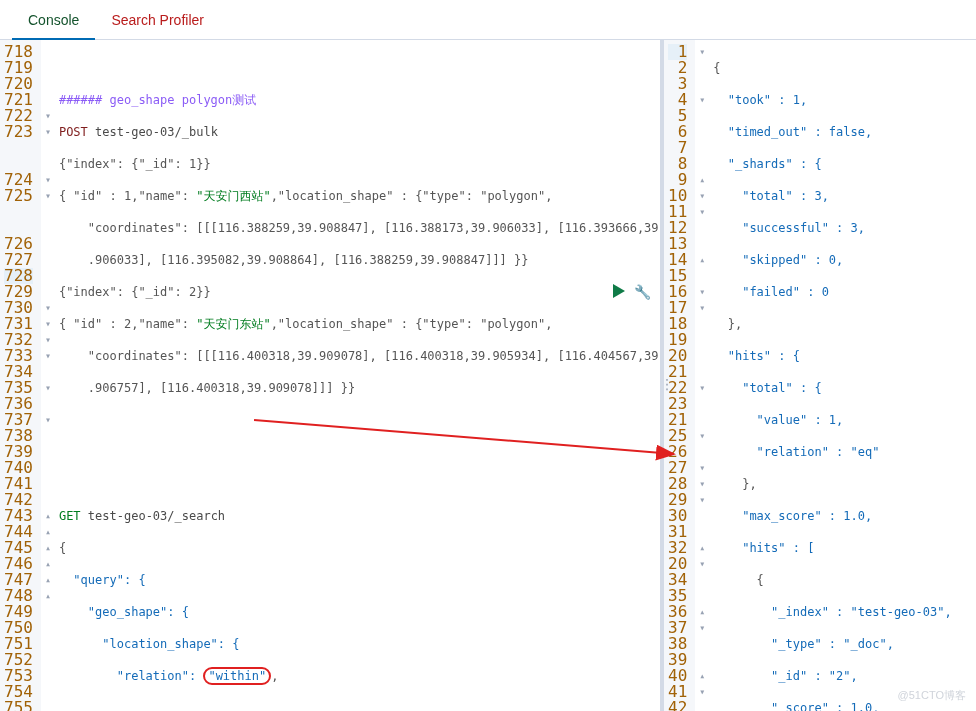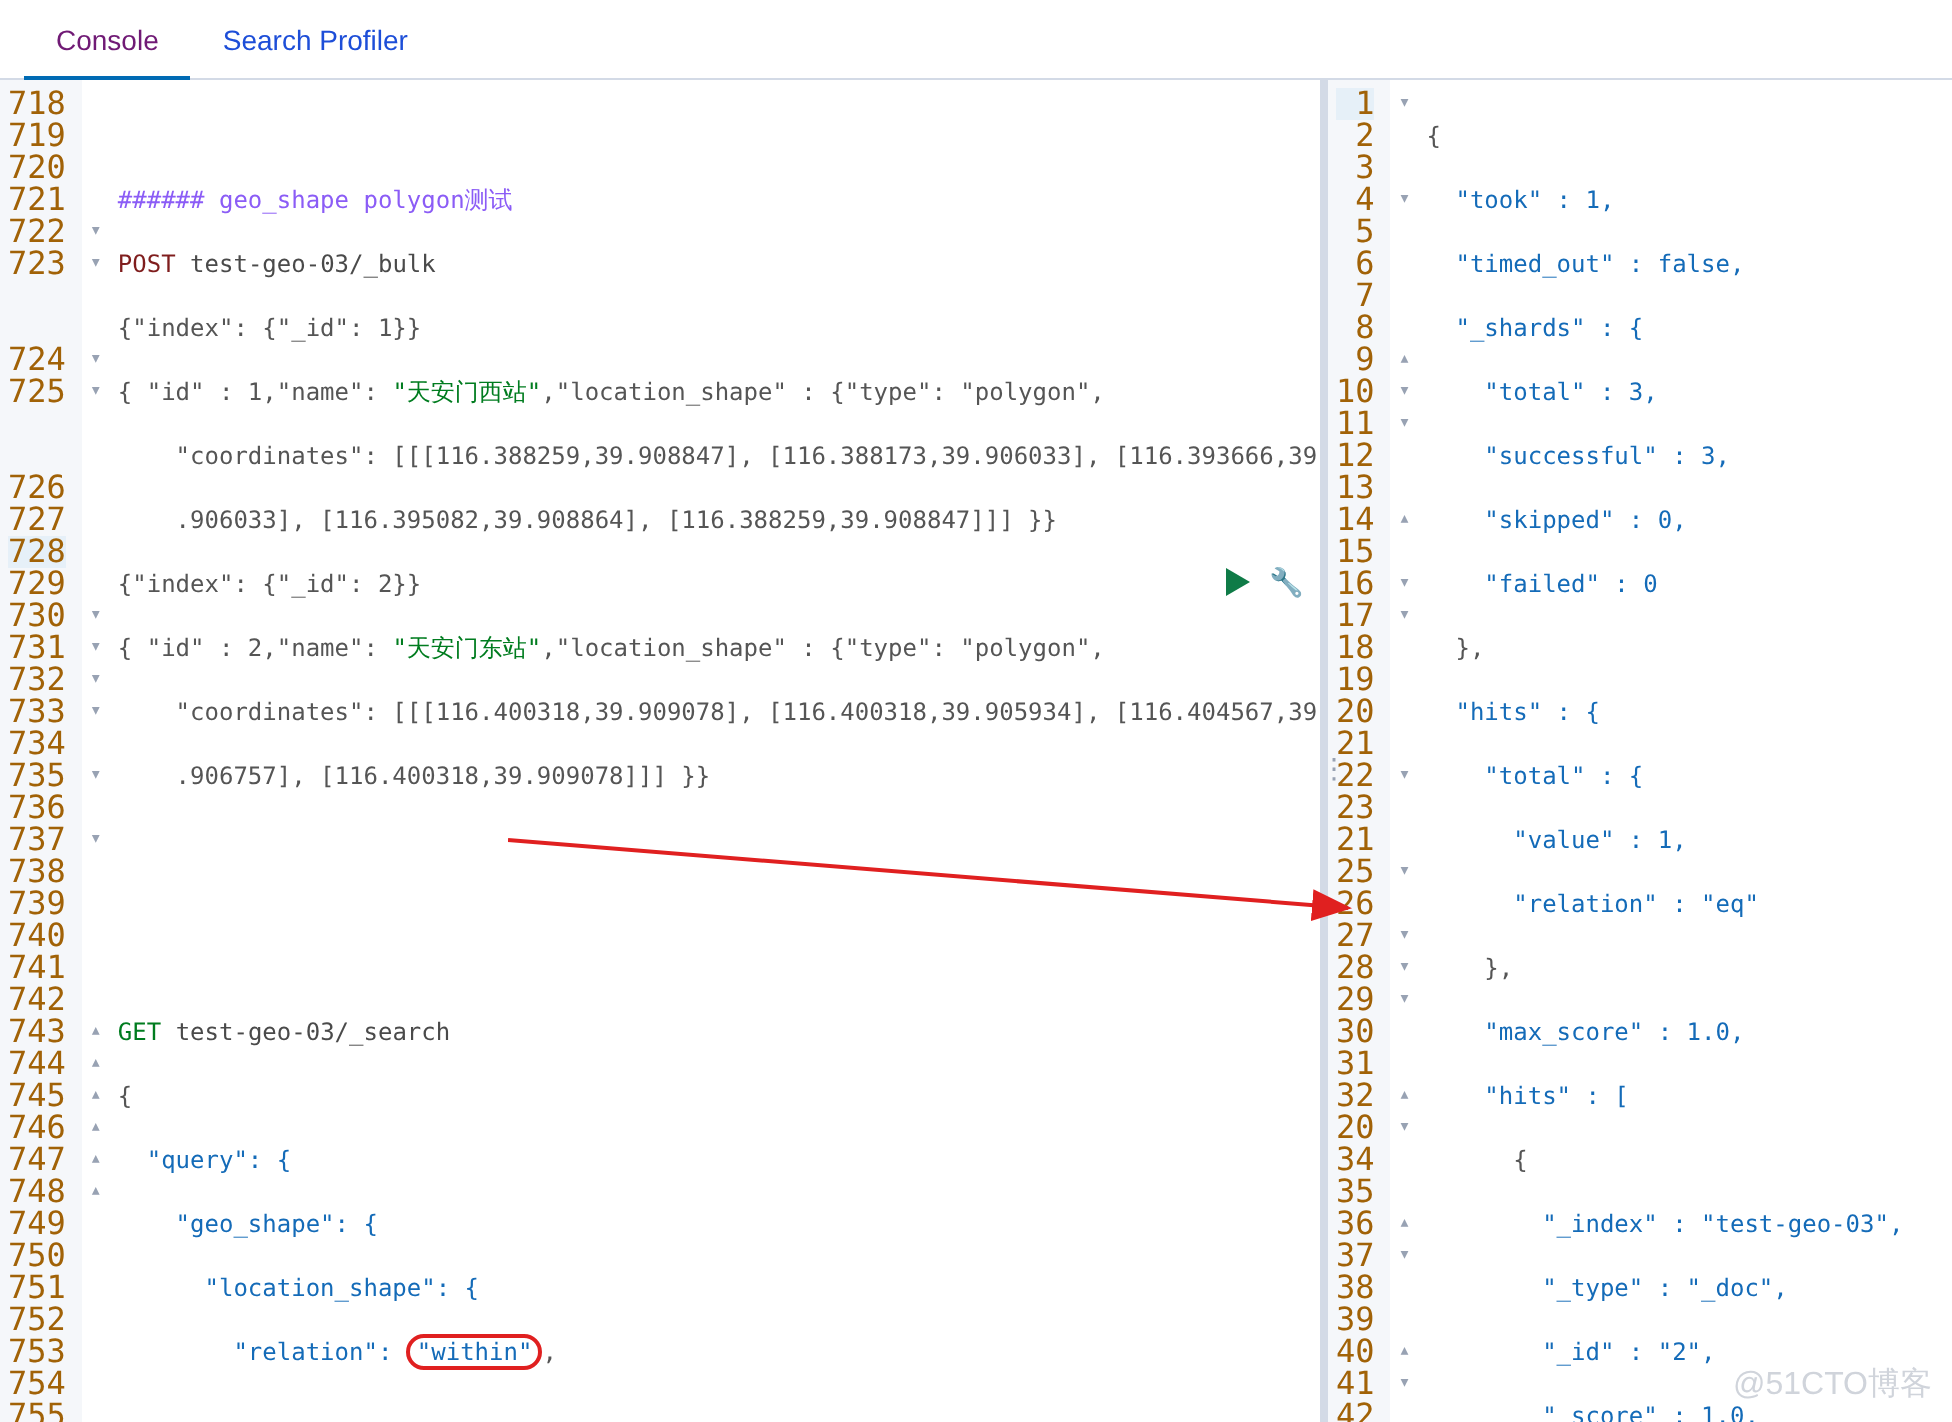--- a/index.html
+++ b/index.html
@@ -1,19 +1,19 @@
 <!DOCTYPE html>
 <html><head>
 <meta charset="utf-8">
 <style>
 * { margin:0; padding:0; box-sizing:border-box; }
 body { font-family:-apple-system,BlinkMacSystemFont,"Segoe UI",Helvetica,Arial,sans-serif; font-size:12px; color:#343741; background:#fff; width:976px; height:711px; overflow:hidden; }
 .tabs { height:40px; border-bottom:1px solid #d3dae6; display:flex; align-items:center; padding:0 12px; }
-.tab { padding:0 16px; height:40px; display:flex; align-items:center; color:#1d4ed8; font-size:14px; cursor:pointer; position:relative; }
-.tab.active { color:#701a75; }
+.tab { padding:0 16px; height:40px; display:flex; align-items:center; color:#b91c1c; font-size:14px; cursor:pointer; position:relative; }
+.tab.active { color:#14532d; }
 .tab.active::after { content:''; position:absolute; bottom:0; left:0; right:0; height:2px; background:#006bb4; }
 .workspace { display:flex; height:671px; position:relative; }
 .pane { display:flex; overflow:hidden; }
 .pane.left { width:664px; border-right:4px solid #d3dae6; }
 .pane.right { width:308px; }
 .gutter { background:#f5f7fa; text-align:right; color:#a16207; font-family:Consolas,Monaco,monospace; font-size:16px; line-height:16px; padding:4px 8px 4px 4px; user-select:none; }
 .code { font-family:Consolas,Monaco,monospace; font-size:12px; line-height:16px; padding:4px 0 4px 4px; white-space:pre; overflow:hidden; flex:1; position:relative; }
 .fold-col { width:14px; background:#fff; font-family:Consolas,Monaco,monospace; font-size:10px; line-height:16px; color:#98a2b3; padding:4px 0; text-align:center; }
 .ln { height:16px; display:block; }
 .ln.hl { background:#e6f0f8; }
@@ -25,21 +25,21 @@
 .k-str { color:#146bb8; }
 .k-cn { color:#007c1f; }
 .k-comment { color:#8b5cf6; }
 .p { color:#555; }
 .circle { border:2px solid #e02020; border-radius:10px; padding:0 3px; }
 .actions { position:absolute; right:8px; top:244px; display:flex; gap:10px; }
 .play { width:0; height:0; border-left:12px solid #0f7b47; border-top:7px solid transparent; border-bottom:7px solid transparent; cursor:pointer; }
 .wrench { font-size:14px; color:#666; cursor:pointer; }
 .arrow-svg { position:absolute; top:372px; left:254px; width:430px; height:60px; pointer-events:none; z-index:5; }
 .divider-dots { position:absolute; left:660px; top:50%; color:#98a2b3; font-size:14px; }
-.watermark { position:absolute; bottom:8px; right:10px; color:#d0d4db; font-size:16px; }
+.watermark { position:absolute; bottom:8px; right:10px; color:#d0d4db; font-size:11px; }
 </style>
 </head>
 <body>
 
 <div class="tabs">
   <div class="tab active">Console</div>
   <div class="tab">Search Profiler</div>
 </div>
 
 <div class="workspace">

